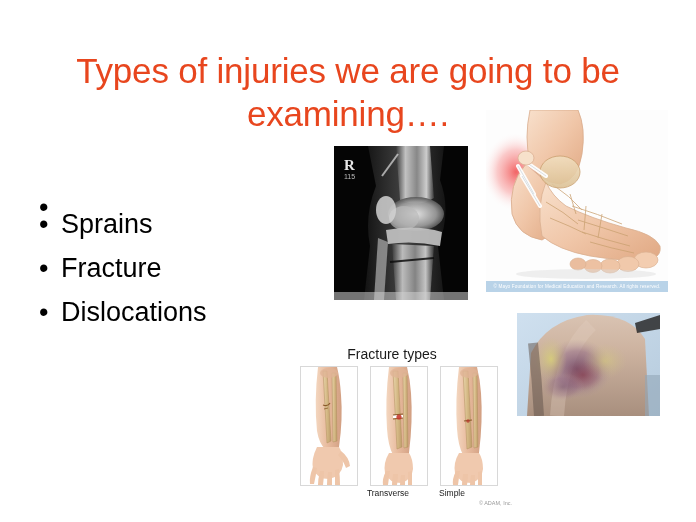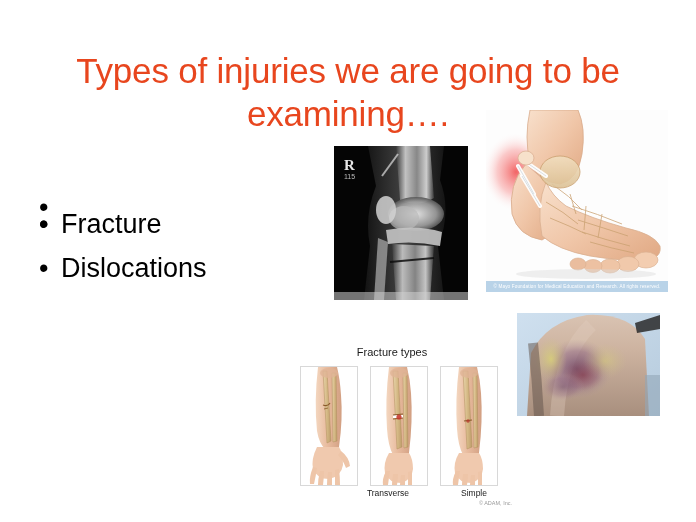--- a/index.html
+++ b/index.html
@@ -80,21 +80,21 @@
     left: 292px;
     top: 318px;
     width: 220px;
     height: 172px;
   }
   #fracture-title {
     position: absolute;
     left: 0; top: 0;
     width: 200px;
     text-align: center;
-    font-size: 11px;
+    font-size: 14px;
     color: #1a1a1a;
   }
   .frac-panel {
     position: absolute;
     top: 20px;
     width: 56px;
     height: 118px;
     border: 1px solid #d8d8d8;
     background: #fefefe;
     overflow: hidden;
@@ -109,21 +109,21 @@
     top: 142px;
     width: 72px;
     text-align: center;
     font-size: 8.5px;
     line-height: 1.25;
     color: #1a1a1a;
     white-space: pre-line;
   }
   #frac-label-0 { left: 0px;  text-align: left; padding-left: 6px; width: 70px;}
   #frac-label-1 { left: 60px; }
-  #frac-label-2 { left: 146px; }
+  #frac-label-2 { left: 124px; }
 
   #fracture-credit {
     position: absolute;
     left: 150px;
     top: 154px;
     width: 70px;
     text-align: right;
     font-size: 5.5px;
     color: #9a9a9a;
   }
@@ -167,20 +167,21 @@
 <div id="slide">
 
   <div id="slide-title">Types of injuries we are going to be examining….</div>
 
   <ul id="bullet-list">
     <li>
       <span class="bullet-dot">•</span>
     </li>
     <li>
       <span class="bullet-dot">•</span>
+      <span>Sprains</span>
     </li>
     <li>
       <span class="bullet-dot">•</span>
       <span>Fracture</span>
     </li>
     <li>
       <span class="bullet-dot">•</span>
       <span>Dislocations</span>
     </li>
   </ul>

